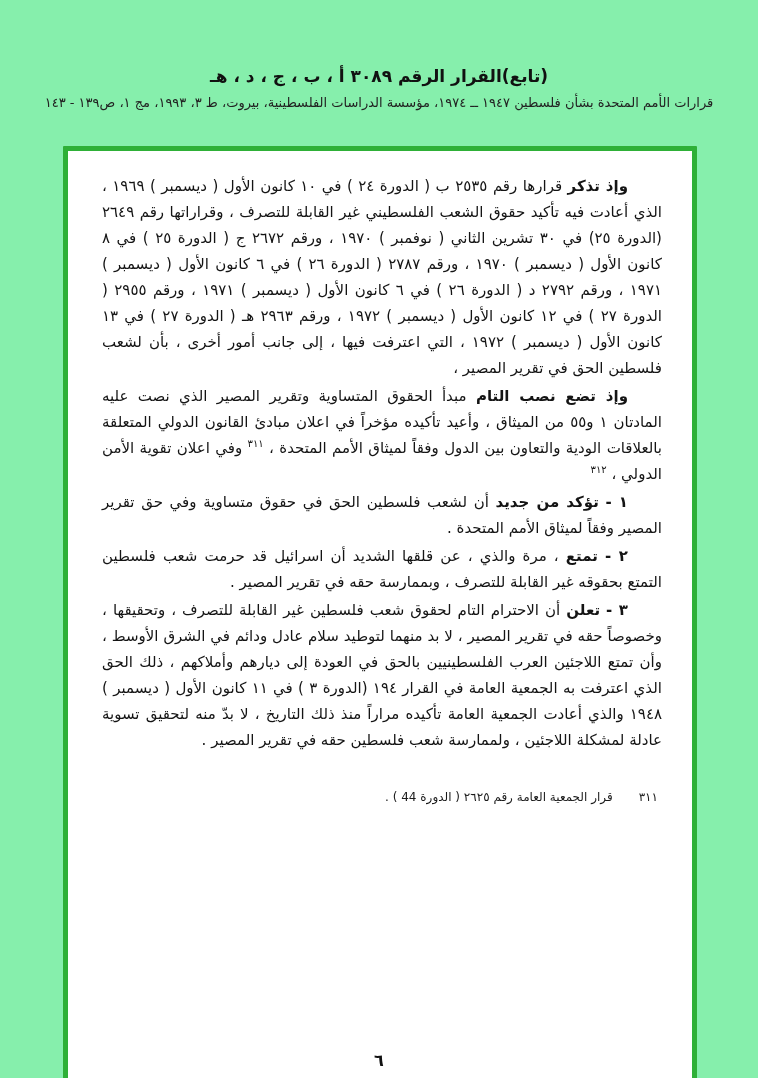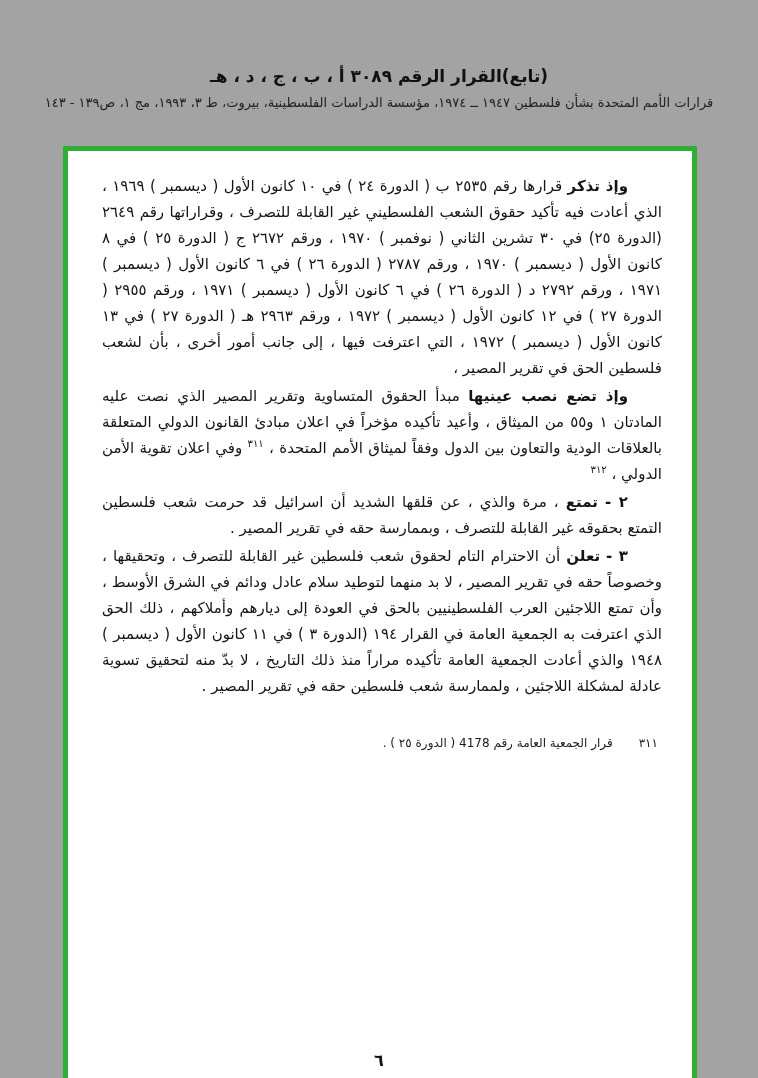--- a/index.html
+++ b/index.html
@@ -5,21 +5,21 @@
   html, body { margin: 0; padding: 0; }
   body {
     width: 758px;
     height: 1078px;
     background: #ffffff;
     font-family: "DejaVu Sans", sans-serif;
     color: #141414;
     position: relative;
     overflow: hidden;
   }
-  .page { position: absolute; inset: 0; background: #a3a3a3; }
+  .page { position: absolute; inset: 0; background: #86efac; }
 
   .doc-header {
     position: absolute;
     top: 66px; left: 0; right: 0;
     text-align: center;
     direction: rtl;
   }
   .doc-title {
     font-size: 17px;
     font-weight: bold;
@@ -98,45 +98,50 @@
   <div class="green-box">
 
     <div class="body-text">
 
       <p>
         <b class="lead">وإذ تذكر</b>
         <span>قرارها رقم ٢٥٣٥ ب ( الدورة ٢٤ ) في ١٠ كانون الأول ( ديسمبر ) ١٩٦٩ ، الذي أعادت فيه تأكيد حقوق الشعب الفلسطيني غير القابلة للتصرف ، وقراراتها رقم ٢٦٤٩ (الدورة ٢٥) في ٣٠ تشرين الثاني ( نوفمبر ) ١٩٧٠ ، ورقم ٢٦٧٢ ج ( الدورة ٢٥ ) في ٨ كانون الأول ( ديسمبر ) ١٩٧٠ ، ورقم ٢٧٨٧ ( الدورة ٢٦ ) في ٦ كانون الأول ( ديسمبر ) ١٩٧١ ، ورقم ٢٧٩٢ د ( الدورة ٢٦ ) في ٦ كانون الأول ( ديسمبر ) ١٩٧١ ، ورقم ٢٩٥٥ ( الدورة ٢٧ ) في ١٢ كانون الأول ( ديسمبر ) ١٩٧٢ ، ورقم ٢٩٦٣ هـ ( الدورة ٢٧ ) في ١٣ كانون الأول ( ديسمبر ) ١٩٧٢ ، التي اعترفت فيها ، إلى جانب أمور أخرى ، بأن لشعب فلسطين الحق في تقرير المصير ،</span>
       </p>
 
       <p>
-        <b class="lead">وإذ تضع نصب عينيها</b>
+        <b class="lead">وإذ تضع نصب التام</b>
         <span>مبدأ الحقوق المتساوية وتقرير المصير الذي نصت عليه المادتان ١ و٥٥ من الميثاق ، وأعيد تأكيده مؤخراً في اعلان مبادئ القانون الدولي المتعلقة بالعلاقات الودية والتعاون بين الدول وفقاً لميثاق الأمم المتحدة ،</span>
         <sup class="fn-ref">٣١١</sup>
         <span>وفي اعلان تقوية الأمن الدولي ،</span>
         <sup class="fn-ref">٣١٢</sup>
       </p>
 
+      <p>
+        <b class="num">١ -</b>
+        <b class="lead">تؤكد من جديد</b>
+        <span>أن لشعب فلسطين الحق في حقوق متساوية وفي حق تقرير المصير وفقاً لميثاق الأمم المتحدة .</span>
+      </p>
 
       <p>
         <b class="num">٢ -</b>
         <b class="lead">تمتع</b>
         <span>، مرة والذي ، عن قلقها الشديد أن اسرائيل قد حرمت شعب فلسطين التمتع بحقوقه غير القابلة للتصرف ، وبممارسة حقه في تقرير المصير .</span>
       </p>
 
       <p>
         <b class="num">٣ -</b>
         <b class="lead">تعلن</b>
         <span>أن الاحترام التام لحقوق شعب فلسطين غير القابلة للتصرف ، وتحقيقها ، وخصوصاً حقه في تقرير المصير ، لا بد منهما لتوطيد سلام عادل ودائم في الشرق الأوسط ، وأن تمتع اللاجئين العرب الفلسطينيين بالحق في العودة إلى ديارهم وأملاكهم ، ذلك الحق الذي اعترفت به الجمعية العامة في القرار ١٩٤ (الدورة ٣ ) في ١١ كانون الأول ( ديسمبر ) ١٩٤٨ والذي أعادت الجمعية العامة تأكيده مراراً منذ ذلك التاريخ ، لا بدّ منه لتحقيق تسوية عادلة لمشكلة اللاجئين ، ولممارسة شعب فلسطين حقه في تقرير المصير .</span>
       </p>
 
     </div>
 
     <div class="footnotes">
       <div class="footnote">
-        <span class="fn-num">٣١١</span><span class="fn-text">قرار الجمعية العامة رقم 4178 ( الدورة ٢٥ ) .</span>
+        <span class="fn-num">٣١١</span><span class="fn-text">قرار الجمعية العامة رقم ٢٦٢٥ ( الدورة 44 ) .</span>
       </div>
     </div>
 
   </div>
 
   <footer class="page-footer">
     <span class="page-number">٦</span>
   </footer>
 
 </div>

